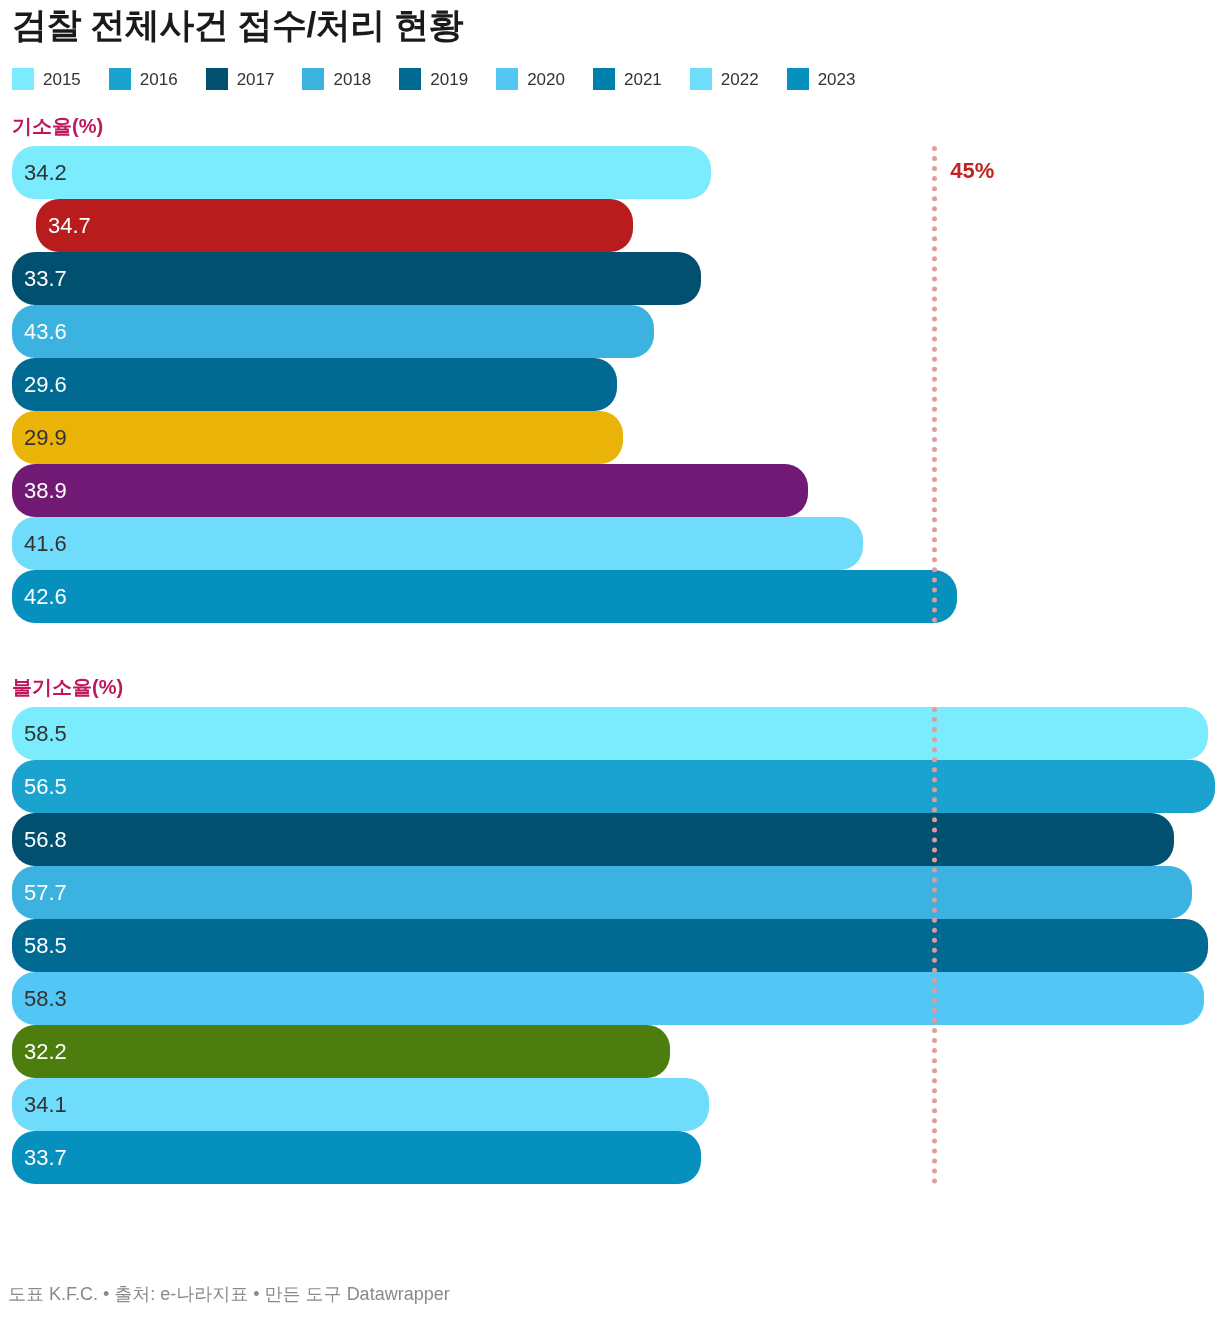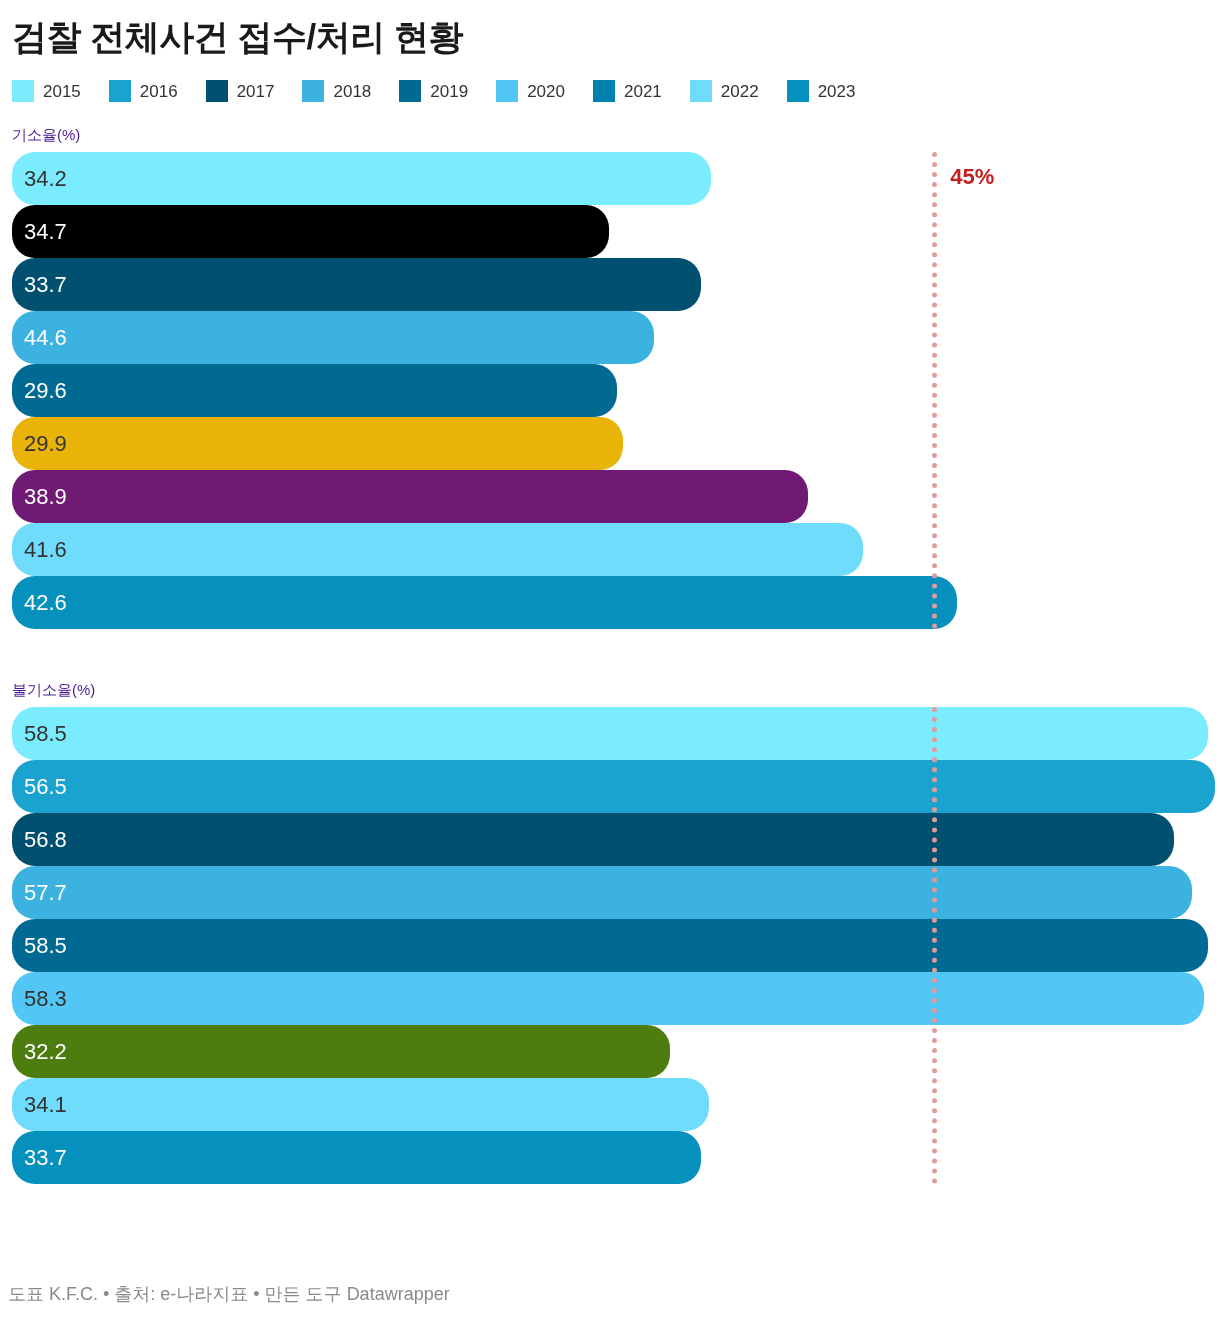--- a/index.html
+++ b/index.html
@@ -20,21 +20,21 @@
     width: 1220px;
     height: 1330px;
     box-sizing: border-box;
     padding: 0 12px;
   }
   .chart-title {
     font-size: 35px;
     font-weight: bold;
     letter-spacing: -0.5px;
     color: #1a1a1a;
-    padding-top: 16px;
+    padding-top: 4px;
     margin: 0 0 0 0;
     line-height: 1.2;
   }
   .legend {
     display: flex;
     flex-wrap: wrap;
     align-items: center;
     margin-top: 22px;
     margin-bottom: 0;
     gap: 0;
@@ -53,23 +53,23 @@
   .legend-label {
     font-size: 17px;
     color: #333333;
     line-height: 1;
   }
   .section {
     position: relative;
     margin-top: 24px;
   }
   .section-label {
-    font-size: 15px;
-    font-weight: normal;
-    color: #4c1d95;
+    font-size: 20px;
+    font-weight: bold;
+    color: #be185d;
     margin: 0 0 8px 0;
     line-height: 1.2;
   }
   .bars {
     position: relative;
   }
   .bar-row {
     position: relative;
     height: 53px;
     width: 100%;
@@ -164,32 +164,32 @@
   <div id="panels">
       <div class="section">
         <div class="section-label">기소율(%)</div>
         <div class="bars">
           <div class="bar-row">
             <div class="bar" style="width: 699.39px; background: rgb(122, 236, 253);">
               <span class="bar-value dark">34.2</span>
             </div>
           </div>
           <div class="bar-row">
-            <div class="bar" style="width: 597px; background: #000000;">
+            <div class="bar" style="width: 597px; background: #b91c1c; margin-left: 24px;">
               <span class="bar-value light">34.7</span>
             </div>
           </div>
           <div class="bar-row">
             <div class="bar" style="width: 689.165px; background: rgb(1, 80, 111);">
               <span class="bar-value light">33.7</span>
             </div>
           </div>
           <div class="bar-row">
             <div class="bar" style="width: 642.13px; background: rgb(59, 178, 224);">
-              <span class="bar-value light">44.6</span>
+              <span class="bar-value light">43.6</span>
             </div>
           </div>
           <div class="bar-row">
             <div class="bar" style="width: 605.32px; background: rgb(1, 106, 146);">
               <span class="bar-value light">29.6</span>
             </div>
           </div>
           <div class="bar-row">
             <div class="bar" style="width: 611.455px; background: #eab308;">
               <span class="bar-value dark">29.9</span>

